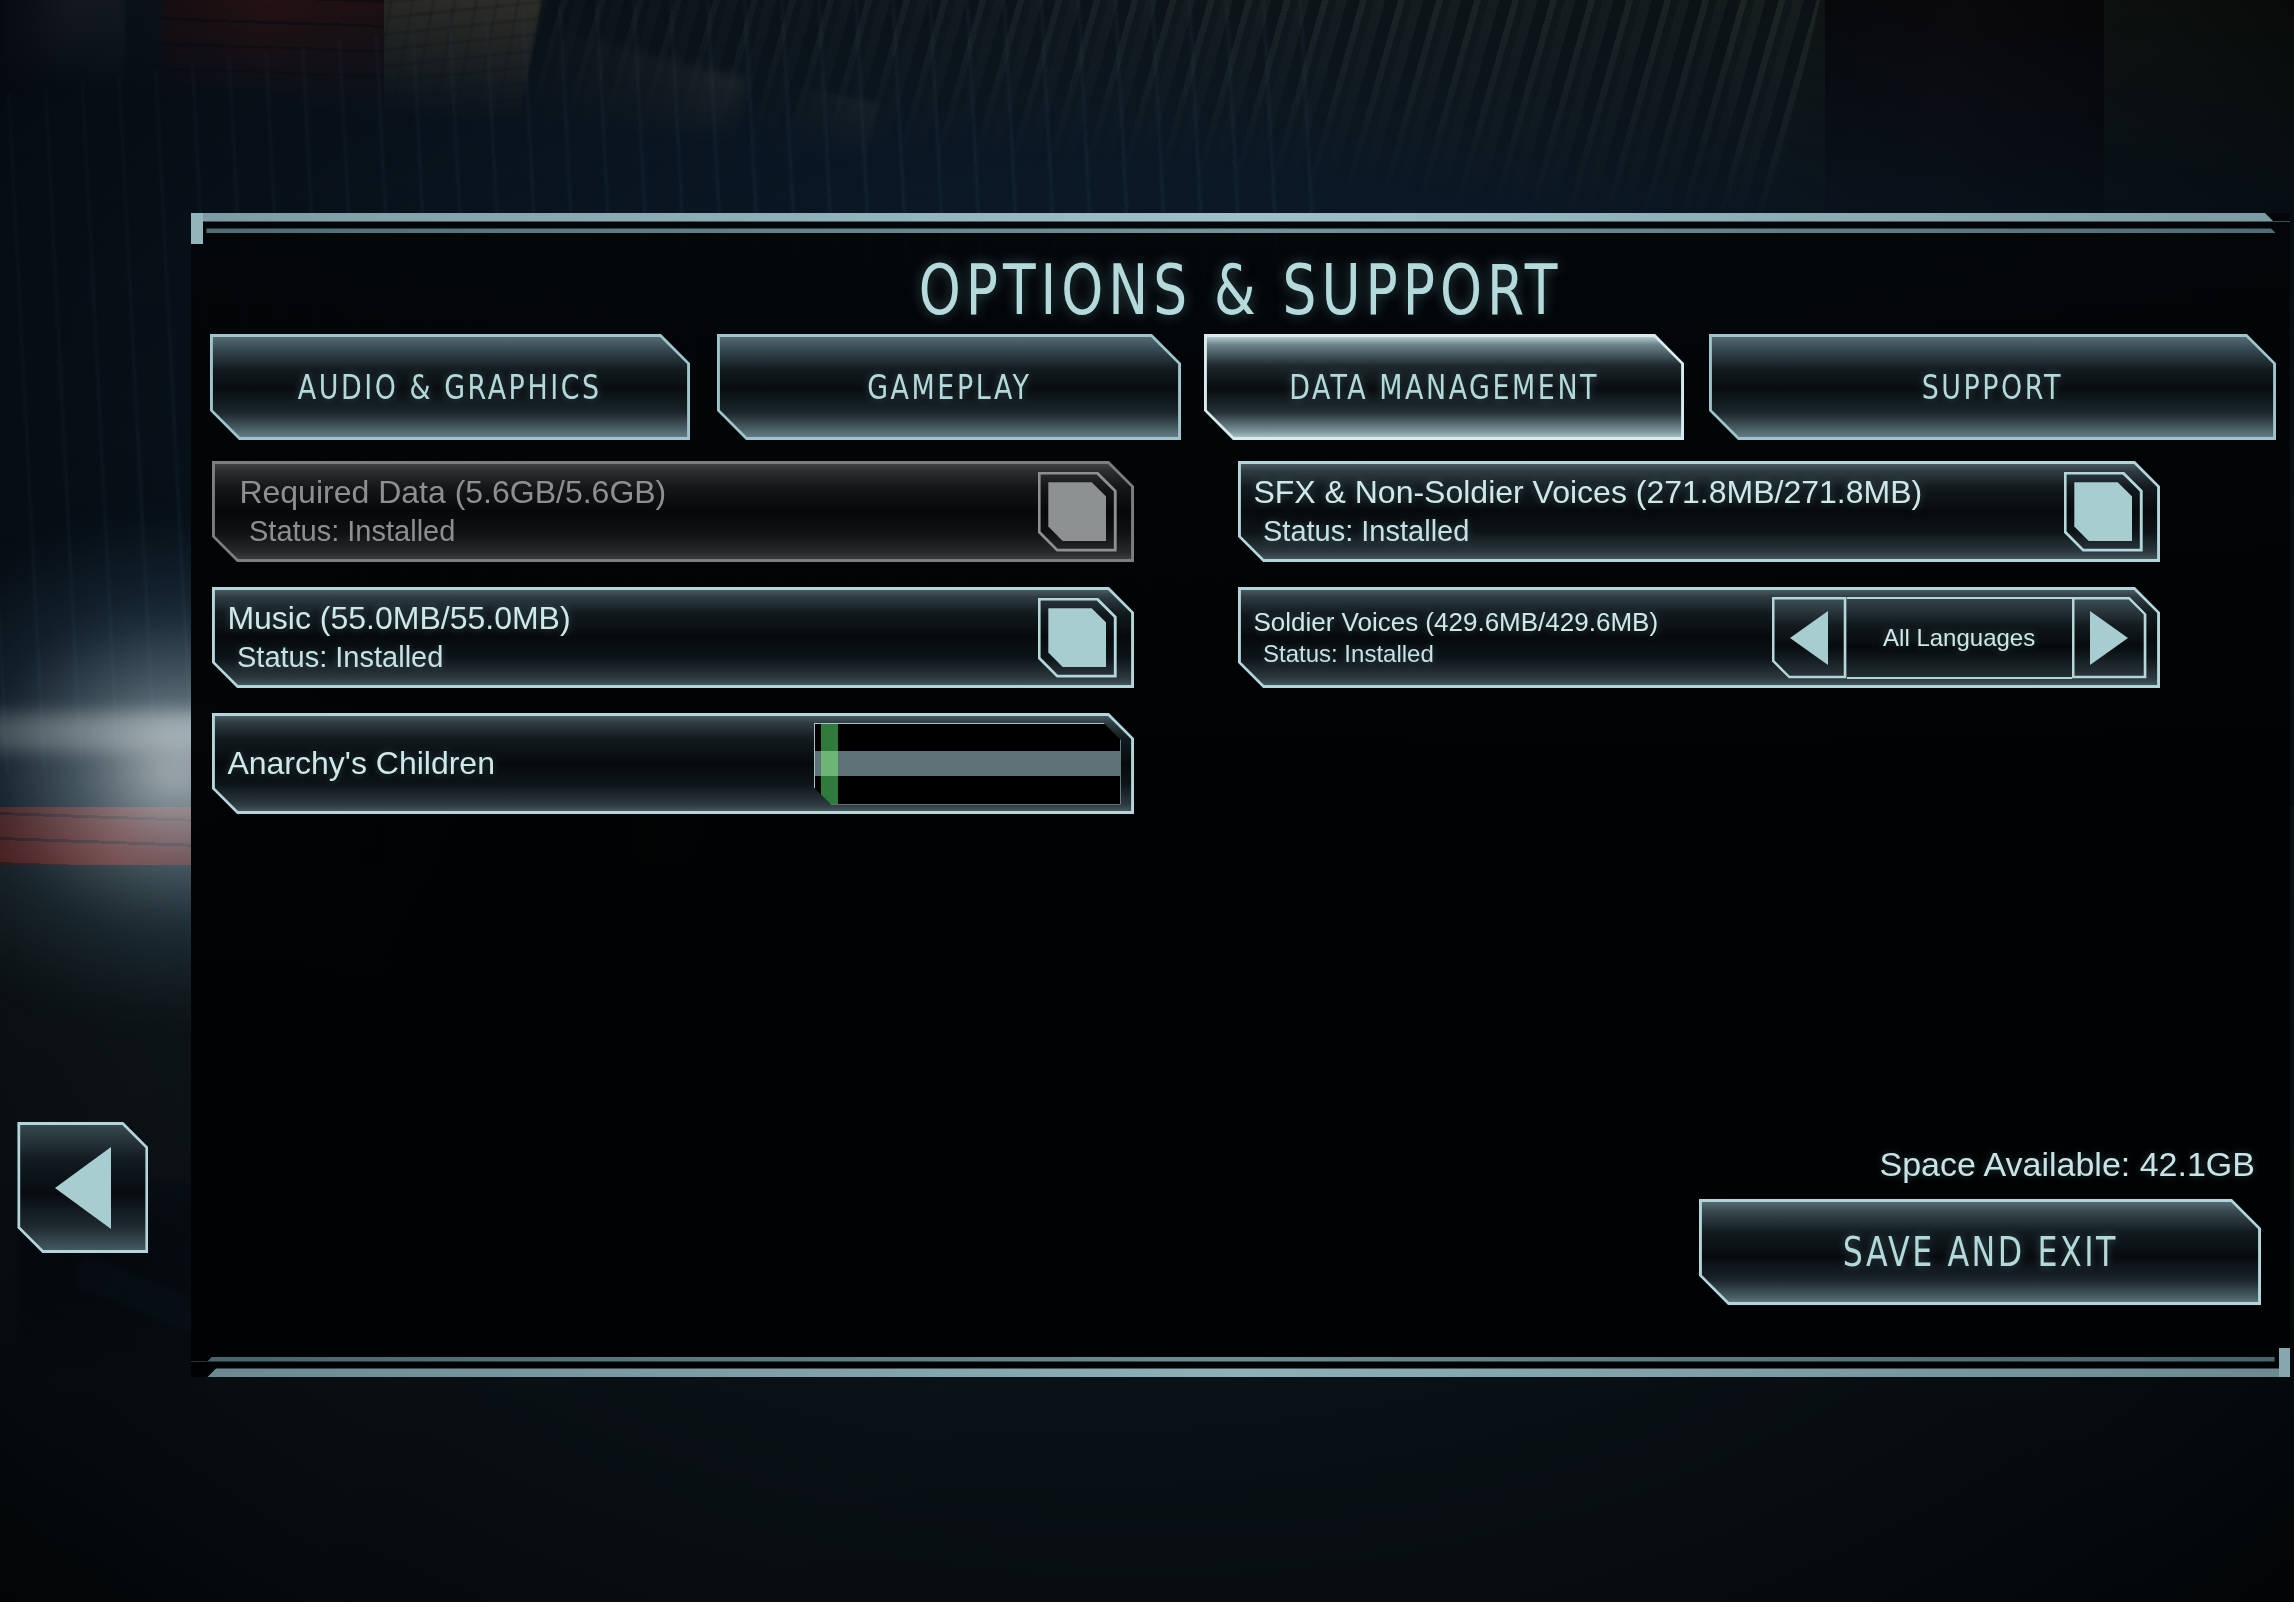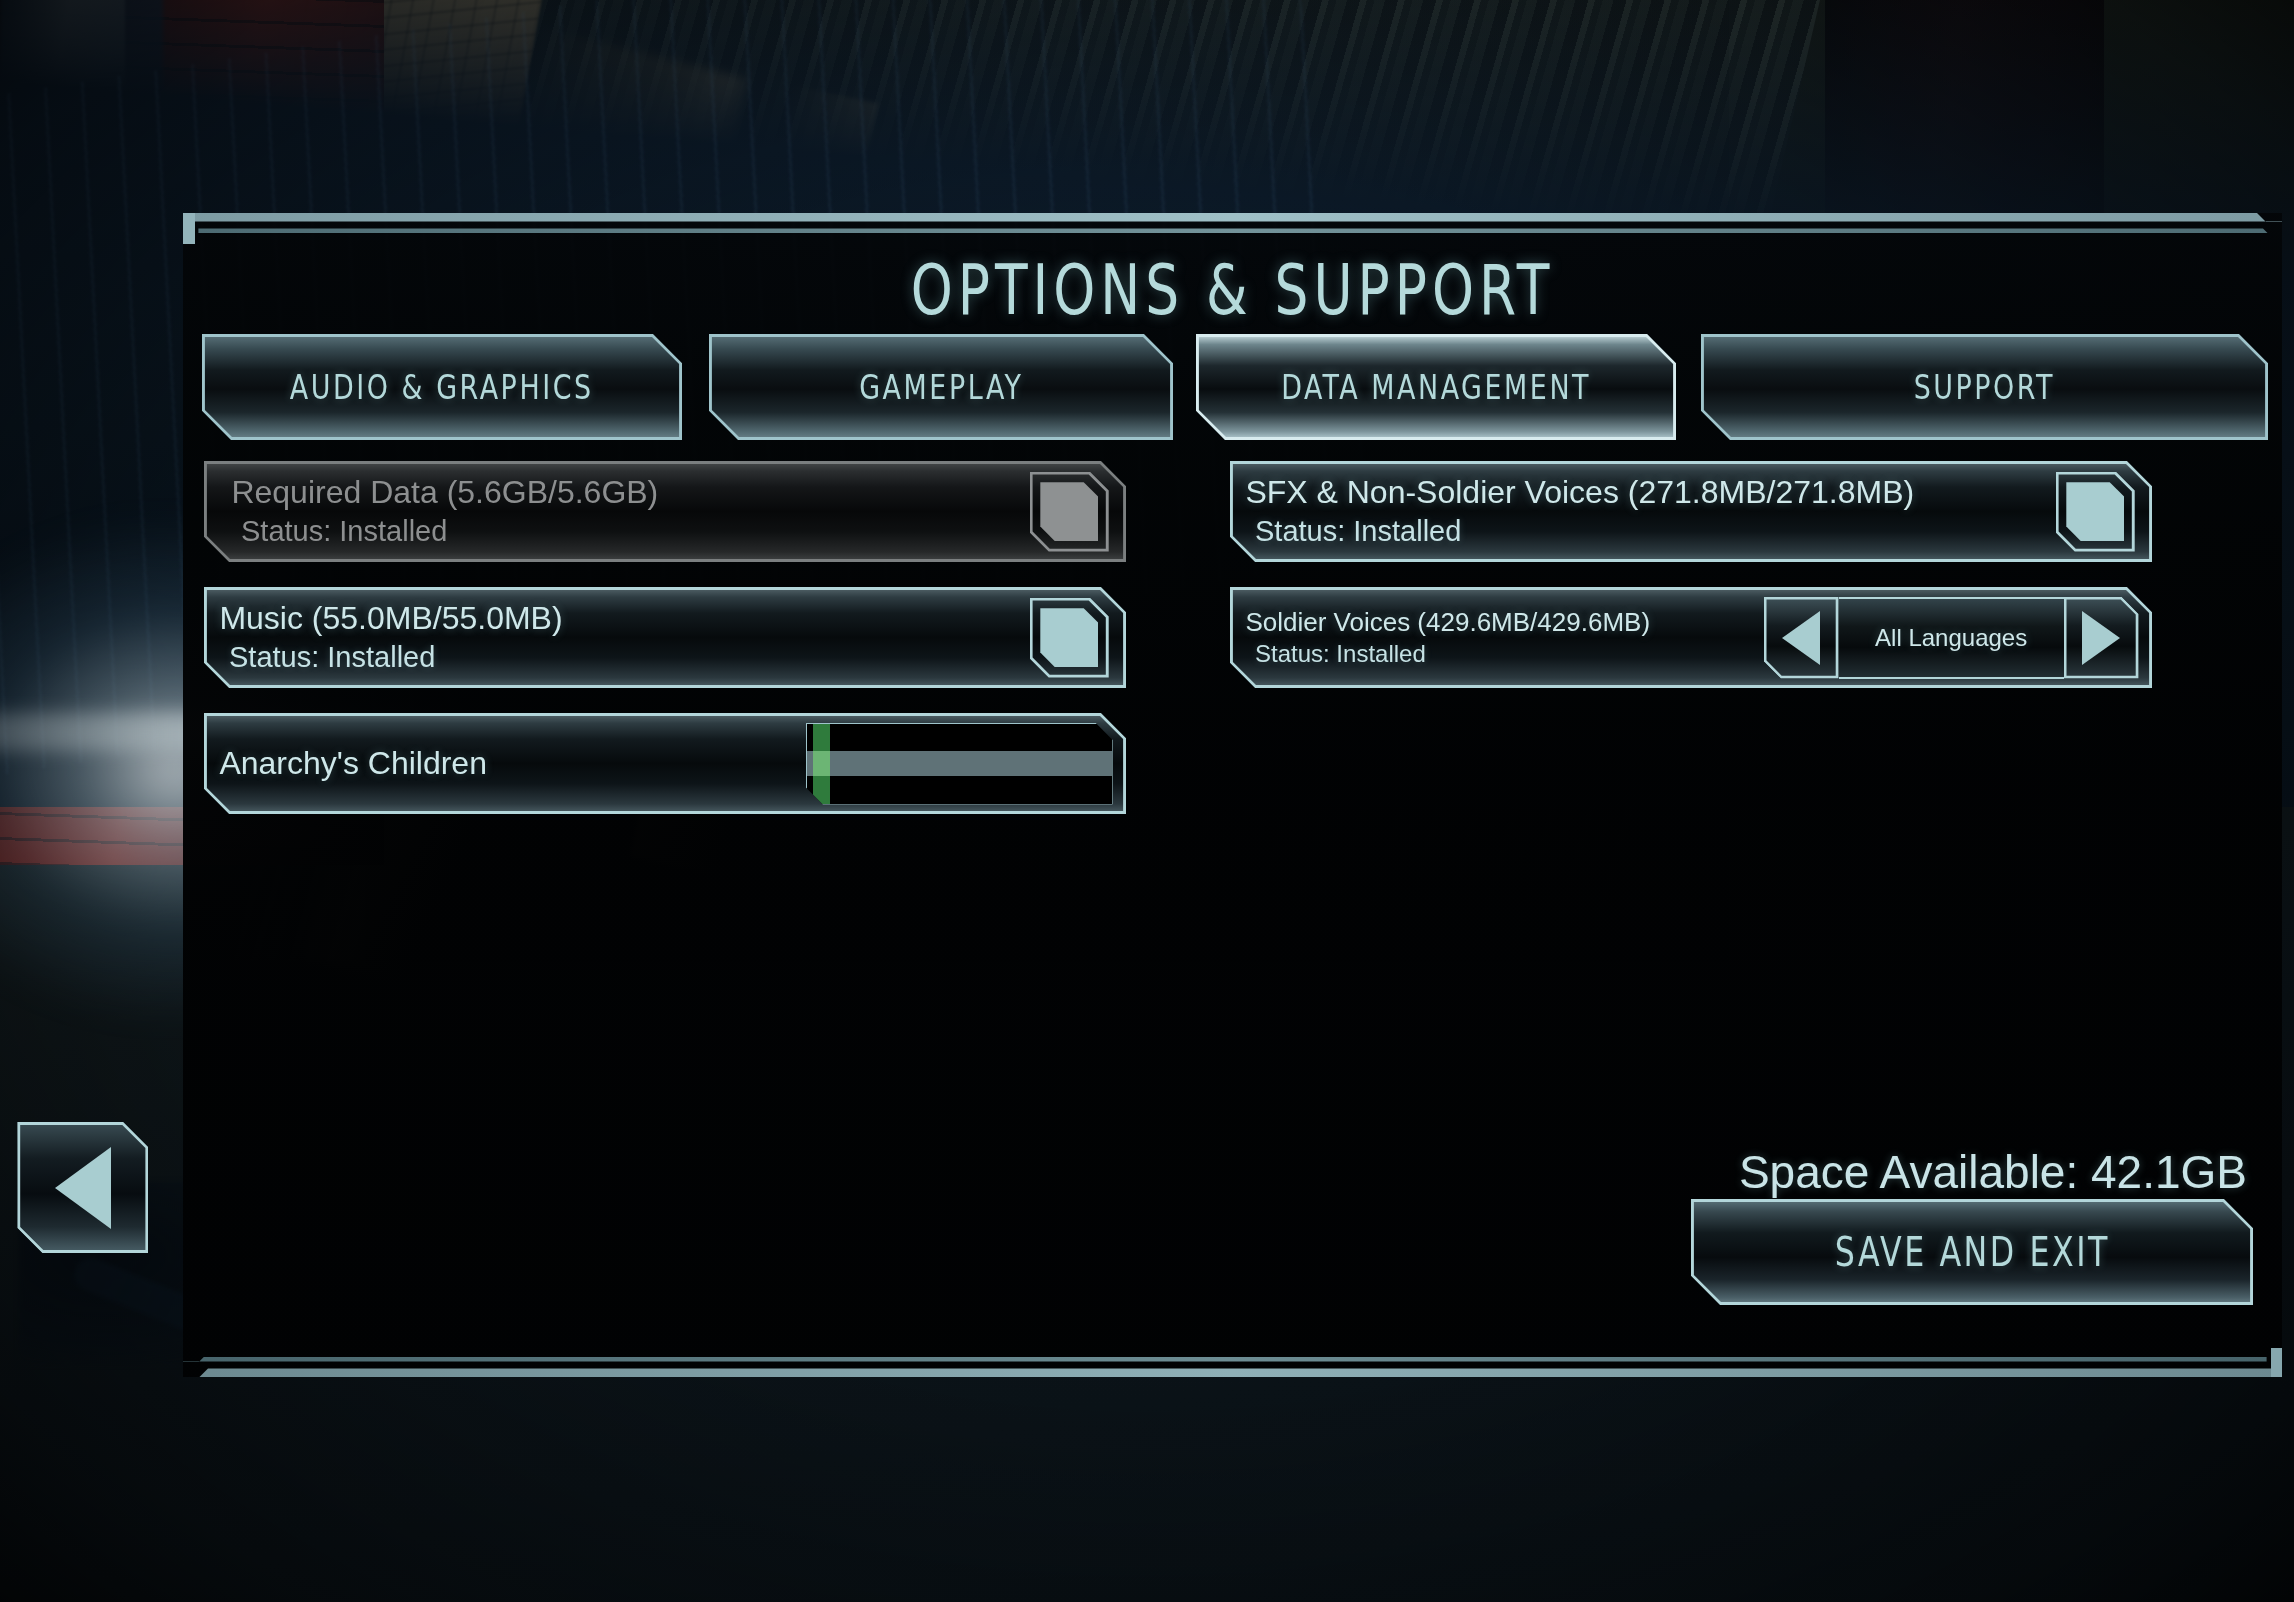--- a/index.html
+++ b/index.html
@@ -128,21 +128,21 @@
     background:linear-gradient(90deg, rgba(10,22,33,.9), rgba(14,30,44,.55));
     border-radius:17.3px; filter:blur(1.9px);
   }
   .bg-vignette {
     background:radial-gradient(ellipse at 50% 48%, rgba(0,0,0,0) 40%, rgba(0,0,0,.55) 88%, rgba(0,0,0,.8) 100%);
   }
 
   
   #panel {
     position:absolute;
-    left:183px; top:213px; width:2099px; height:1164px;
+    left:191px; top:213px; width:2099px; height:1164px;
   }
   .panel-bg {
     position:absolute; inset:0;
     background:linear-gradient(180deg, rgba(3,5,7,.88) 0%, rgba(2,4,5,.95) 18%, rgba(1,2,3,.985) 48%, rgba(1,2,3,.99) 100%);
     clip-path:polygon(0 0, 100% 0, 100% 100%, 0 100%);
   }
   
   .frame-top-outer, .frame-top-inner,
   .frame-bot-outer, .frame-bot-inner { position:absolute; }
 
@@ -348,21 +348,21 @@
     border-top:2.9px solid #b3d6da; border-bottom:2.9px solid #b3d6da;
   }
   .step-value span {
     font-size:24px; color:#cfe8ea;
     text-shadow:0 0 8.6px rgba(150,215,220,.3);
   }
 
   
   .space-avail {
     position:absolute; right:35px; top:932px;
-    font-size:46px; color:#c9e4e7;
+    font-size:34px; color:#c9e4e7;
     text-shadow:0 0 8.6px rgba(150,215,220,.3);
   }
   .save-btn {
     position:absolute; right:29px; top:986px; width:562px; height:106px;
     cursor:pointer;
     background:linear-gradient(180deg,
       #5e767e 0%, #37484f 12%, #111a1e 32%,
       #070b0e 55%, #1a242a 76%, #4a5f67 93%, #6b838b 100%);
     clip-path:polygon(0 0, calc(100% - 29px) 0, 100% 29px, 100% 100%, 29px 100%, 0 calc(100% - 29px));
     display:flex; align-items:center; justify-content:center;

